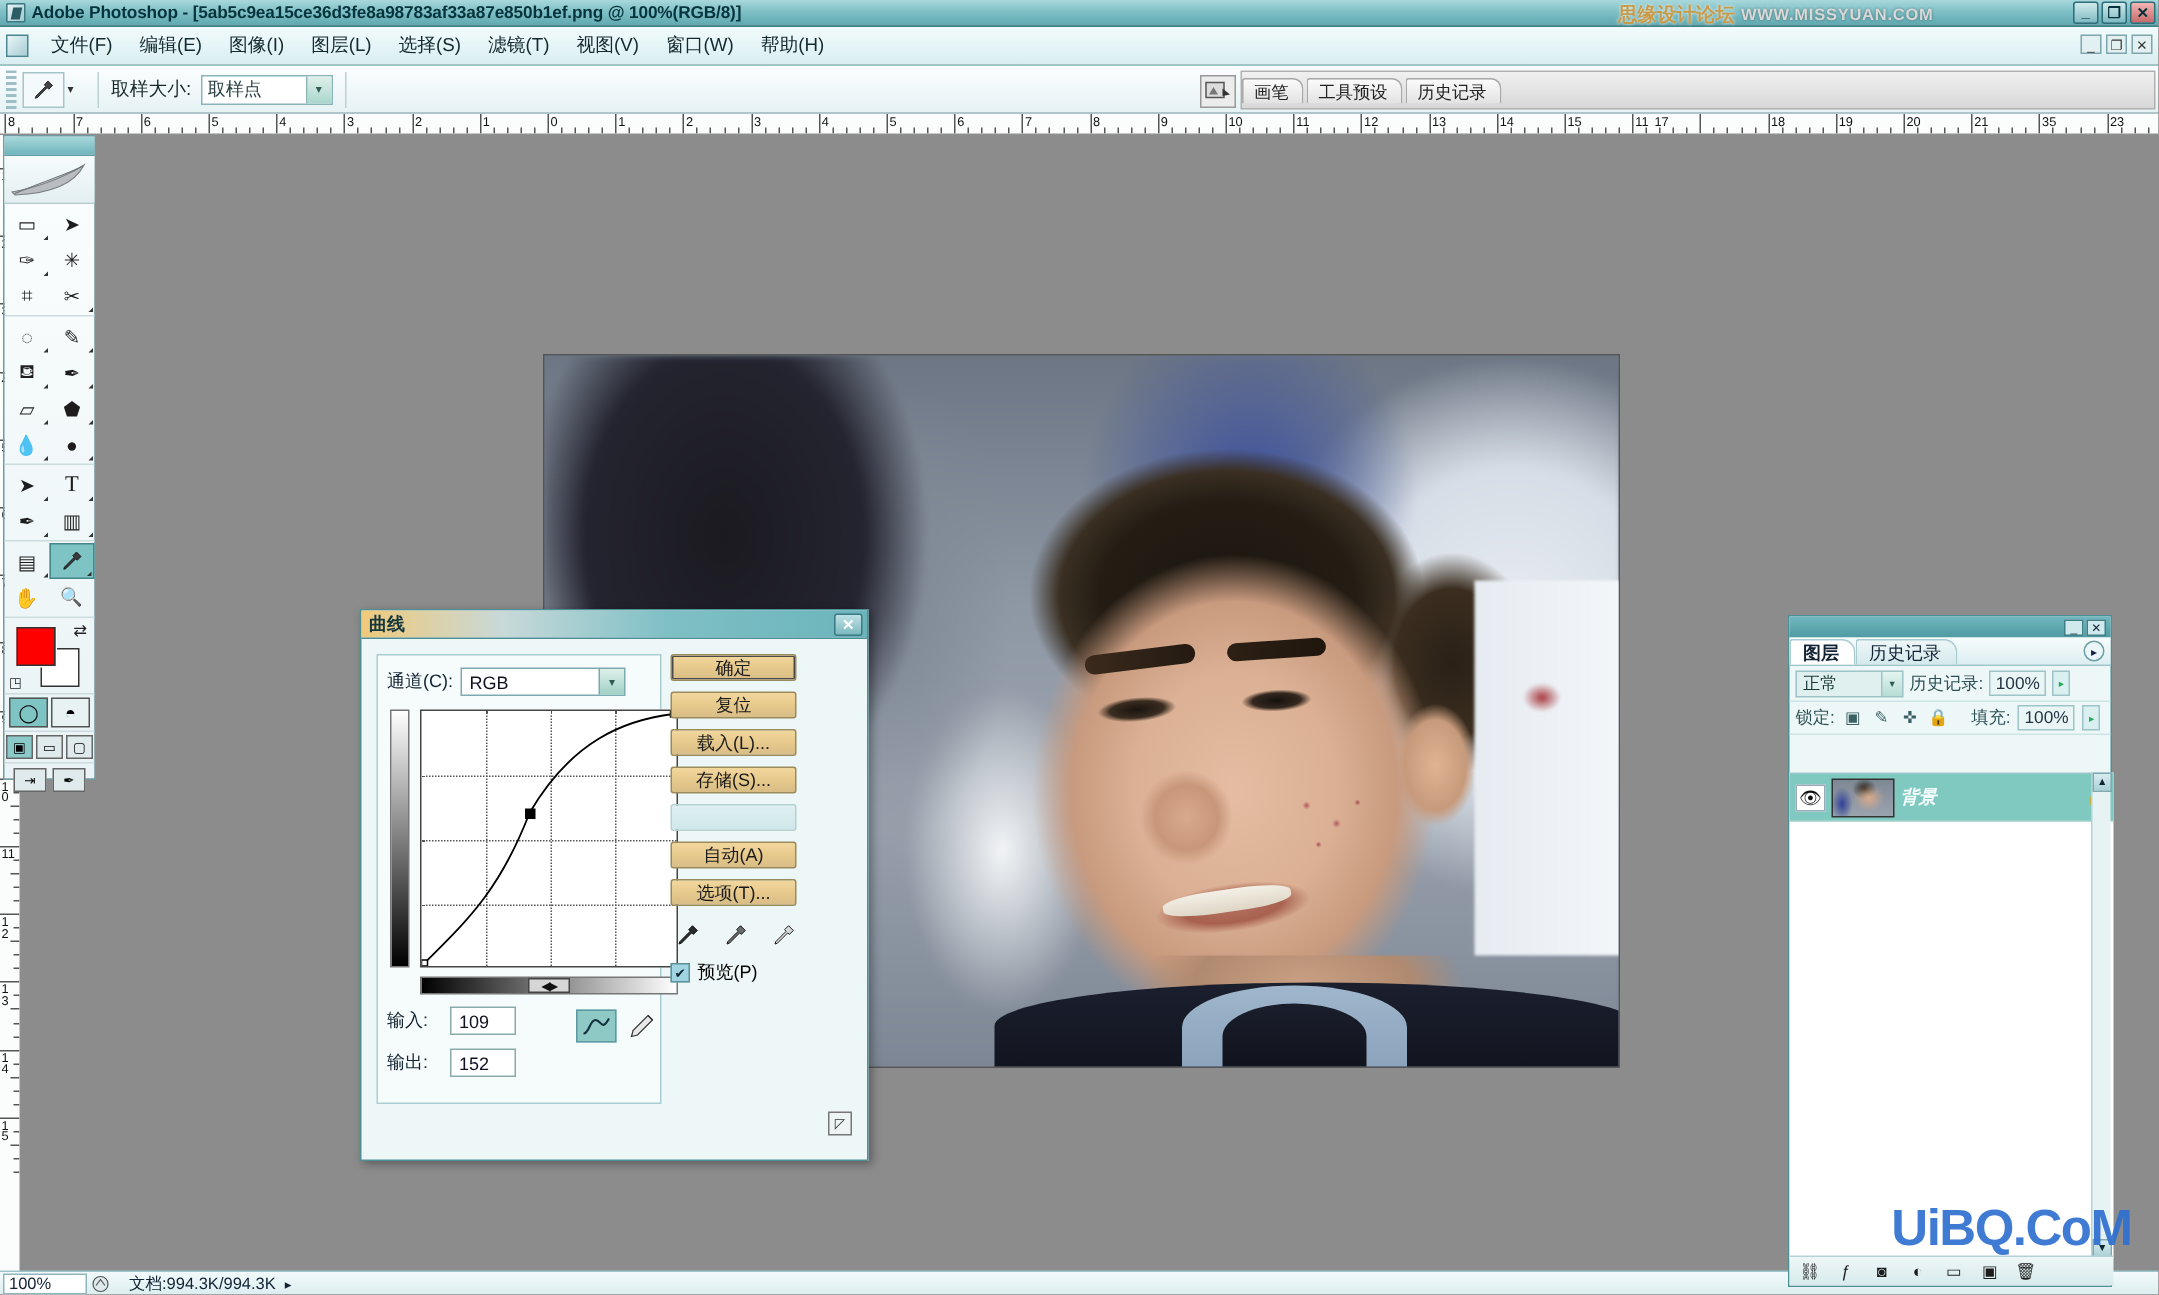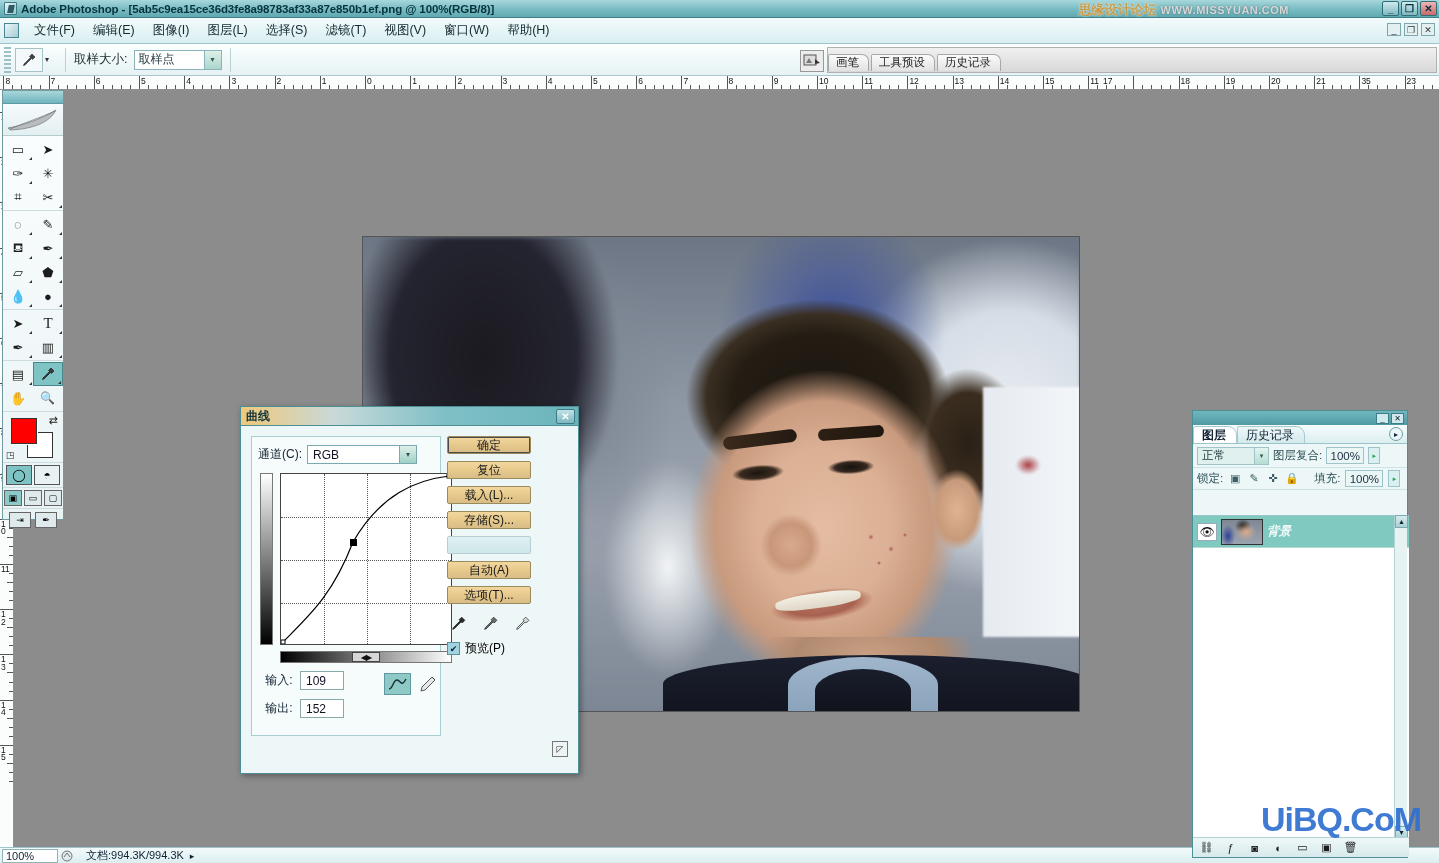--- a/index.html
+++ b/index.html
@@ -84,21 +84,21 @@
   .ob-select .arrow{
     position:absolute;right:0;top:0;width:17px;height:18px;
     background:linear-gradient(to bottom,#dff0ea,#a9d6cd);
     border-left:1px solid #8ab3ba;
     display:flex;align-items:center;justify-content:center;font-size:8px;color:#2e5b52;
   }
   .vsep{ width:1px;height:24px;background:#b9d2d6;margin:0 8px;}
   #palette-well{
     position:absolute; right:2px; top:3px; height:26px; width:610px;
     background:linear-gradient(to bottom,#f0f0f0,#d8d8d8);
-    border:1px solid #b0b0b0; display:flex; align-items:center;
+    border:1px solid #b0b0b0; display:flex; align-items:flex-start;
   }
   .pw-tab{
     height:17px;margin-top:4px;padding:0 9px 0 7px;
     background:linear-gradient(to bottom,#fbfbfb,#e2e2e2);
     border:1px solid #a8a8a8; border-bottom:none;
     font-size:11.5px;color:#222; display:flex;align-items:center;
     margin-right:2px; border-radius:2px 7px 0 0;
   }
   #pw-icon{
     position:absolute; left:-28px; top:2px; width:24px;height:22px;
@@ -176,21 +176,20 @@
     border:1px solid #555; overflow:hidden;
     background:#6c7886;
   }
   
   .ph-l{ position:absolute; }
   
   #curves{
     position:absolute; left:240px; top:406px; width:339px; height:368px;
     background:#eef7f7; border:1px solid #4e8f96; z-index:60;
     box-shadow:2px 2px 6px rgba(0,0,0,.35);
-    text-align:center;
   }
   #cv-title{
     height:19px;
     background:linear-gradient(to right,#f0c97a 0%,#c8d9d9 28%,#7fc0c6 60%,#6bb4bb 100%);
     border-bottom:1px solid #4e8f96;
     display:flex;align-items:center;padding-left:5px;
   }
   #cv-title .t{ font-size:12px;font-weight:bold;color:#16383d;}
   #cv-close{
     position:absolute; right:3px; top:2px; width:19px;height:15px;
@@ -1061,21 +1060,21 @@
     <div class="lptab active">图层</div>
     <div class="lptab">历史记录</div>
     <div id="lp-menu">▸</div>
   </div>
 
   <div id="lp-blend">
     <div class="lp-sel">
       <span>正常</span>
       <span class="arr">▾</span>
     </div>
-    <span class="lp-txt">图层复合:</span>
+    <span class="lp-txt">历史记录:</span>
     <div class="lp-num">100%</div>
     <div class="lp-spin">▸</div>
   </div>
 
   <div id="lp-lock">
     <span class="lp-txt">锁定:</span>
     <div class="lock-ic">▣</div>
     <div class="lock-ic">✎</div>
     <div class="lock-ic">✜</div>
     <div class="lock-ic">🔒</div>

